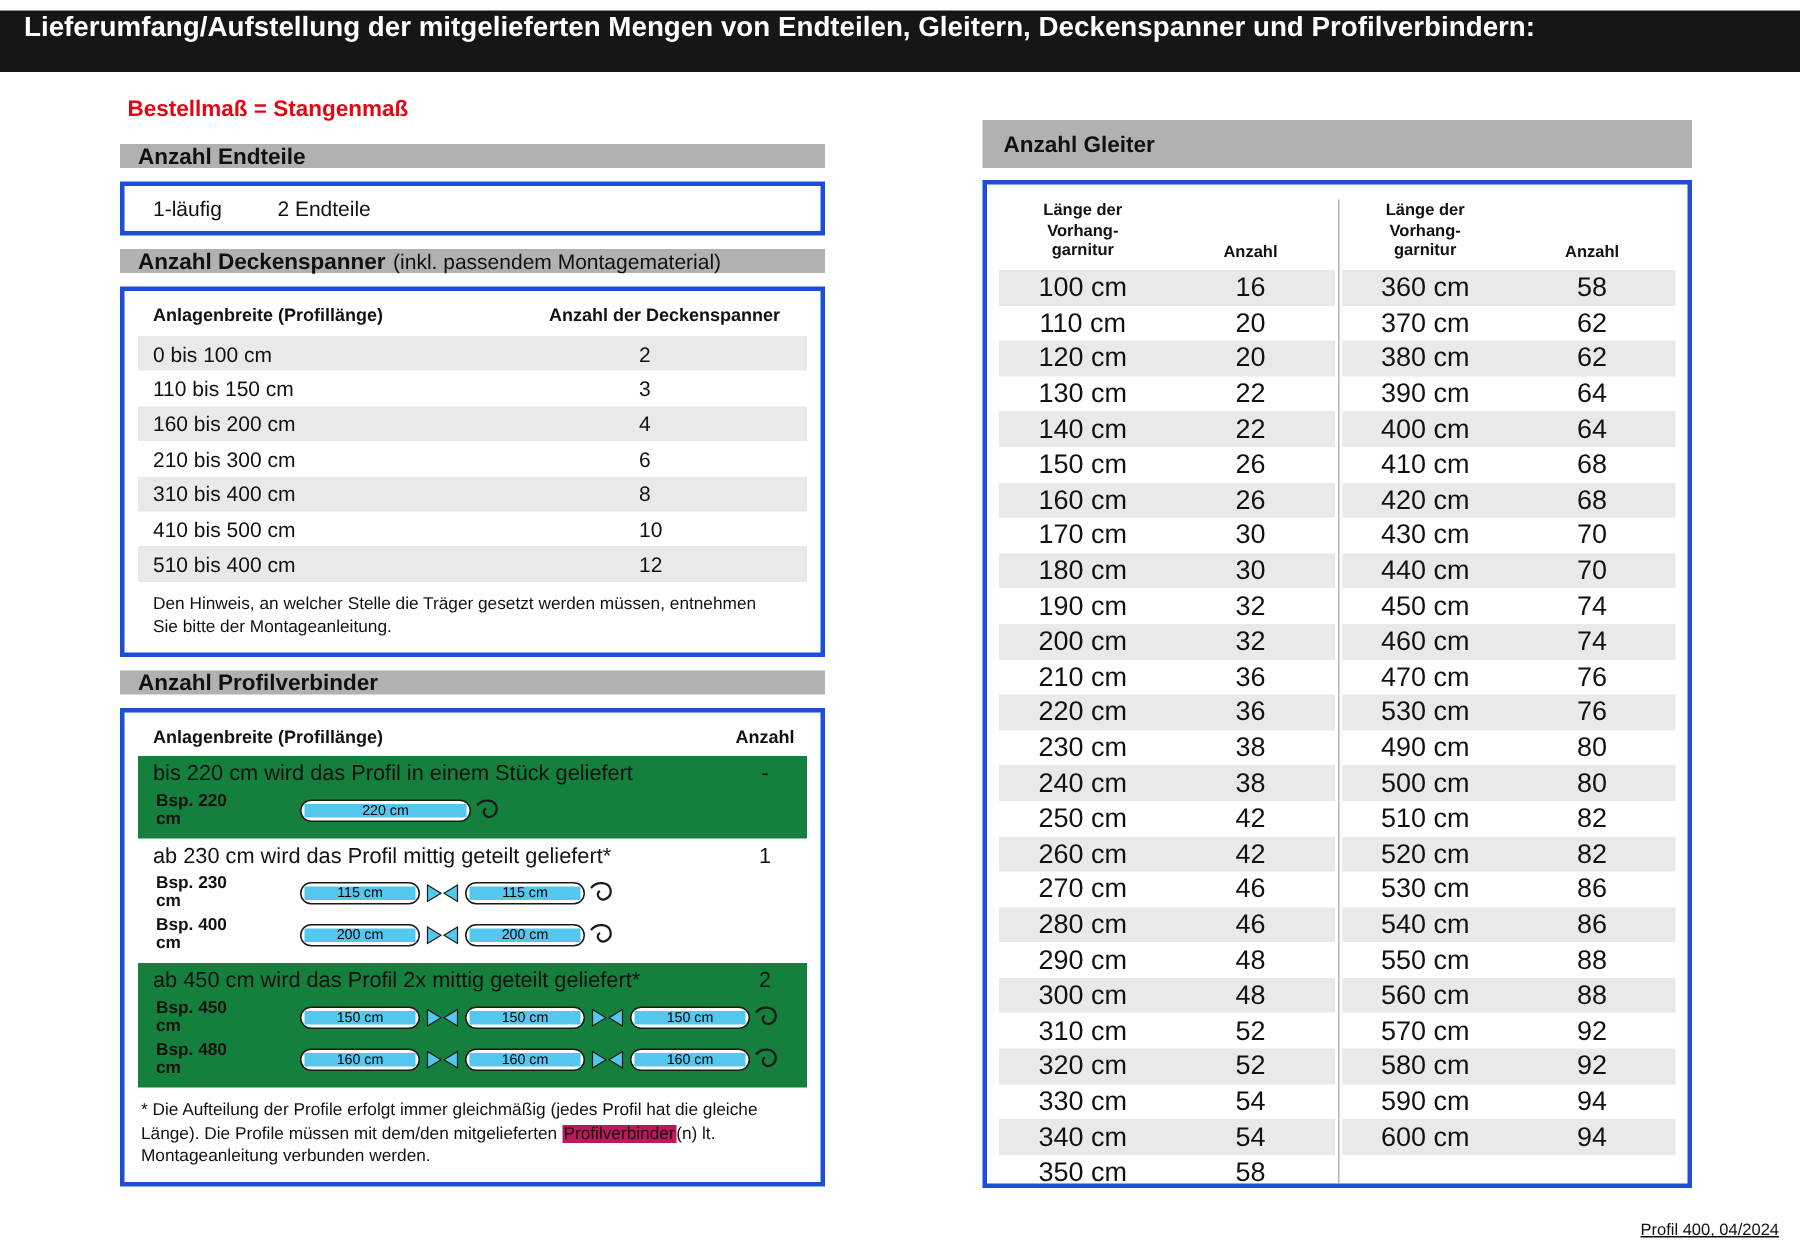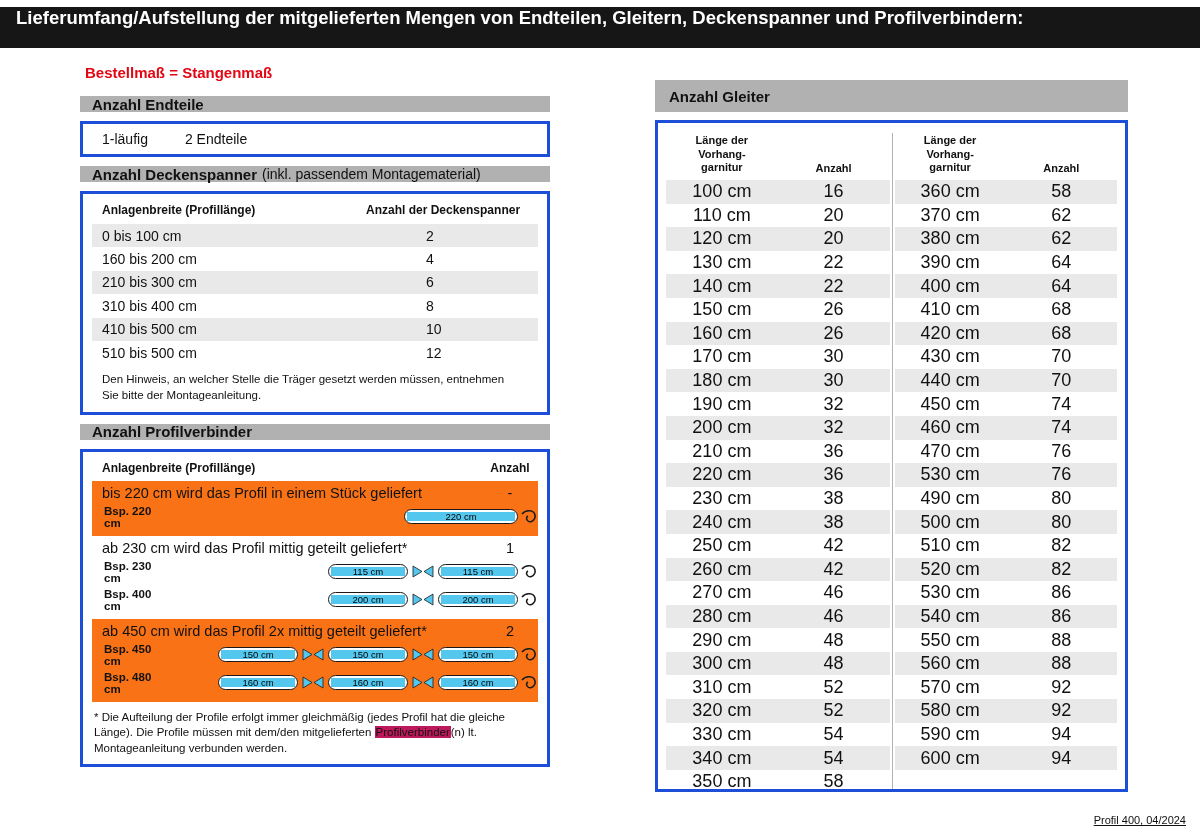--- a/index.html
+++ b/index.html
@@ -29,24 +29,24 @@
   .ds-row{display:grid;grid-template-columns:1fr 172px;height:23.4px;align-items:center;font-size:14px;}
   .ds-range{padding-left:10px;}
   .ds-count{padding-left:60px;}
   .ds-note{font-size:11.5px;line-height:1.32;padding:8px 30px 0 10px;}
 
   
   .pv-box{padding:6px 9px 8px;}
   .pv-head{display:grid;grid-template-columns:1fr 56px;font-weight:bold;font-size:12px;padding:3px 0 6px 10px;}
   .pv-head .pv-anz{justify-self:center;}
   .pv-section{padding:4px 0 5px;}
-  .pv-section.shaded{background:#f97316;}
+  .pv-section.shaded{background:#15803d;}
   .pv-line{display:grid;grid-template-columns:1fr 56px;font-size:14.5px;padding-left:10px;align-items:start;margin-bottom:2px;}
   .pv-count{justify-self:center;}
-  .pv-example{display:flex;align-items:center;height:28px;padding-left:12px;justify-content:space-between;}
+  .pv-example{display:flex;align-items:center;height:28px;padding-left:12px;}
   .pv-bsp{font-size:11.5px;font-weight:bold;width:62px;flex:none;}
   .pbar{display:flex;align-items:center;margin-left:34px;}
   .pseg{border:1.3px solid #1a1a1a;border-radius:8px;padding:2px;background:#fff;display:flex;flex:none;}
   .pfill{background:#54c7ee;height:9px;display:flex;align-items:center;justify-content:center;
     font-size:9.5px;padding:0 6px;min-width:62px;color:#000;}
   .pseg.wide .pfill{min-width:96px;}
   .pconn{margin:0 3px;flex:none;}
   .phook{margin-left:3px;flex:none;}
   .pv-footnote{font-size:11.5px;line-height:1.35;padding:8px 4px 0 2px;}
   .hl{background:#be185d;padding:0 1px;}
@@ -91,20 +91,24 @@
       <span>Anlagenbreite (Profillänge)</span>
       <span>Anzahl der Deckenspanner</span>
     </div>
     <div class="ds-list">
 
         <div class="ds-row">
           <span class="ds-range">0 bis 100 cm</span>
           <span class="ds-count">2</span>
         </div>
 
+        <div class="ds-row">
+          <span class="ds-range">110 bis 150 cm</span>
+          <span class="ds-count">3</span>
+        </div>
 
         <div class="ds-row">
           <span class="ds-range">160 bis 200 cm</span>
           <span class="ds-count">4</span>
         </div>
 
         <div class="ds-row">
           <span class="ds-range">210 bis 300 cm</span>
           <span class="ds-count">6</span>
         </div>
@@ -113,21 +117,21 @@
           <span class="ds-range">310 bis 400 cm</span>
           <span class="ds-count">8</span>
         </div>
 
         <div class="ds-row">
           <span class="ds-range">410 bis 500 cm</span>
           <span class="ds-count">10</span>
         </div>
 
         <div class="ds-row">
-          <span class="ds-range">510 bis 500 cm</span>
+          <span class="ds-range">510 bis 400 cm</span>
           <span class="ds-count">12</span>
         </div>
       </div>
     <div class="ds-note">Den Hinweis, an welcher Stelle die Träger gesetzt werden müssen, entnehmen Sie bitte der Montageanleitung.</div>
   </div>
 
   <div class="gray-bar">
     <span>Anzahl Profilverbinder</span>
   </div>
   <div class="box pv-box">

